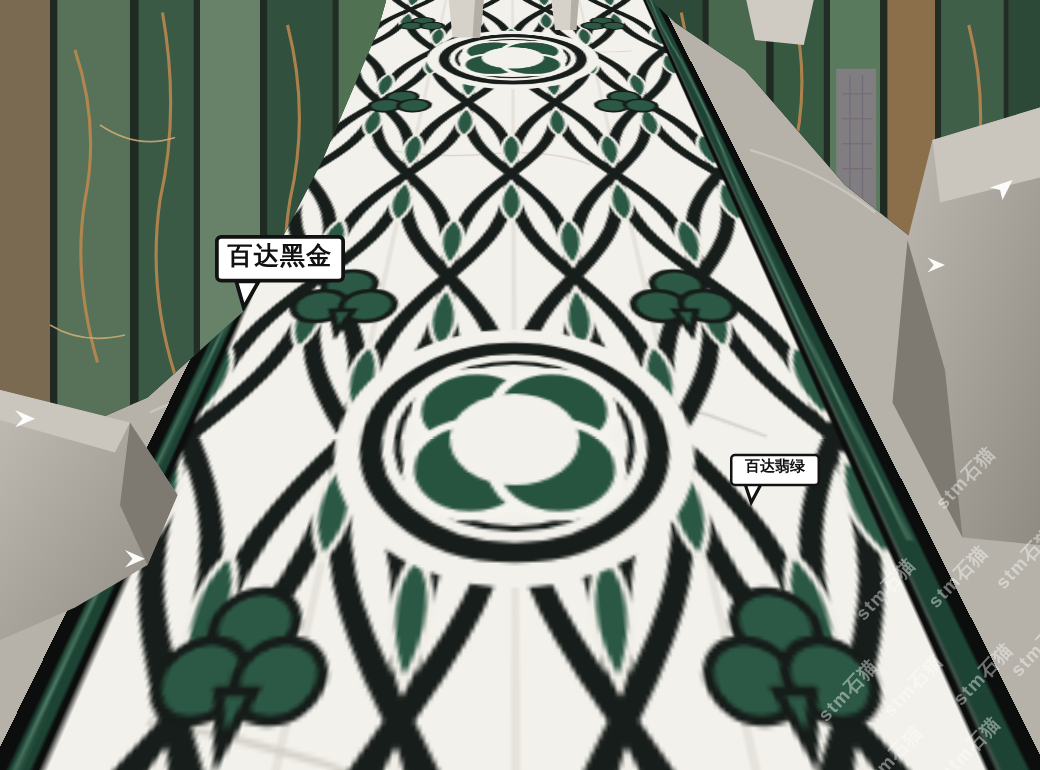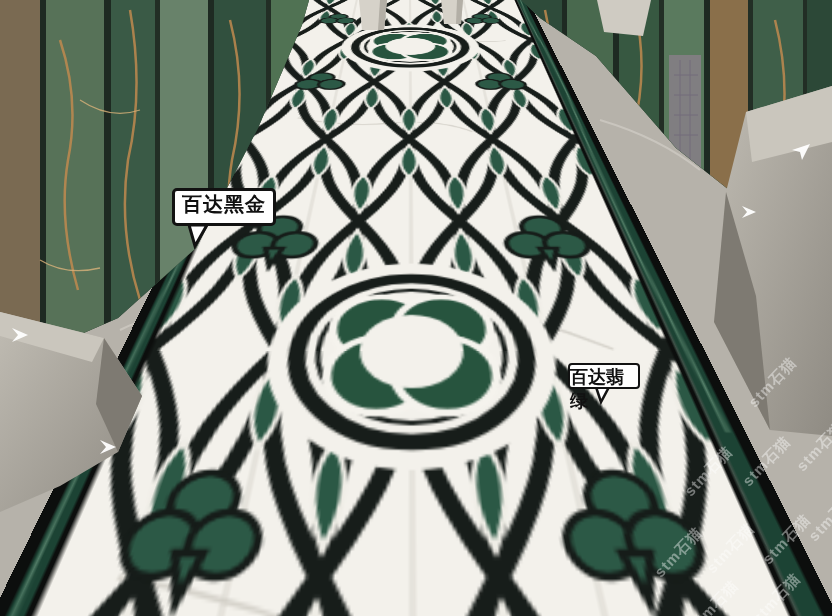--- a/index.html
+++ b/index.html
@@ -12,21 +12,21 @@
     position:absolute;left:298px;top:-10px;width:225px;height:700px;
     transform-origin:111px 0px;
     transform:perspective(800px) rotateX(74.2deg);
   }
   
   .callout{position:absolute;background:#ffffff;border:3px solid #121212;
            border-radius:5px;color:#111;display:flex;align-items:flex-start;
            justify-content:center;box-sizing:border-box;z-index:30;
            letter-spacing:1px;font-weight:600;}
   #callout-1{left:172px;top:188px;width:104px;height:38px;font-size:20px;}
-  #callout-2{left:568px;top:363px;width:72px;height:26px;font-size:18px;
+  #callout-2{left:584px;top:363px;width:72px;height:26px;font-size:12px;
              border-width:2px;border-radius:4px;letter-spacing:0px;}
   .callout-tail{position:absolute;z-index:29;}
   #tail-1{left:186px;top:223px;}
   #tail-2{left:594px;top:386px;}
   
   .wm{position:absolute;color:rgba(255,255,255,0.42);font-size:15px;
       font-weight:bold;letter-spacing:1px;transform:rotate(-47deg);
       white-space:nowrap;z-index:40;pointer-events:none;}
 </style>
 </head>

